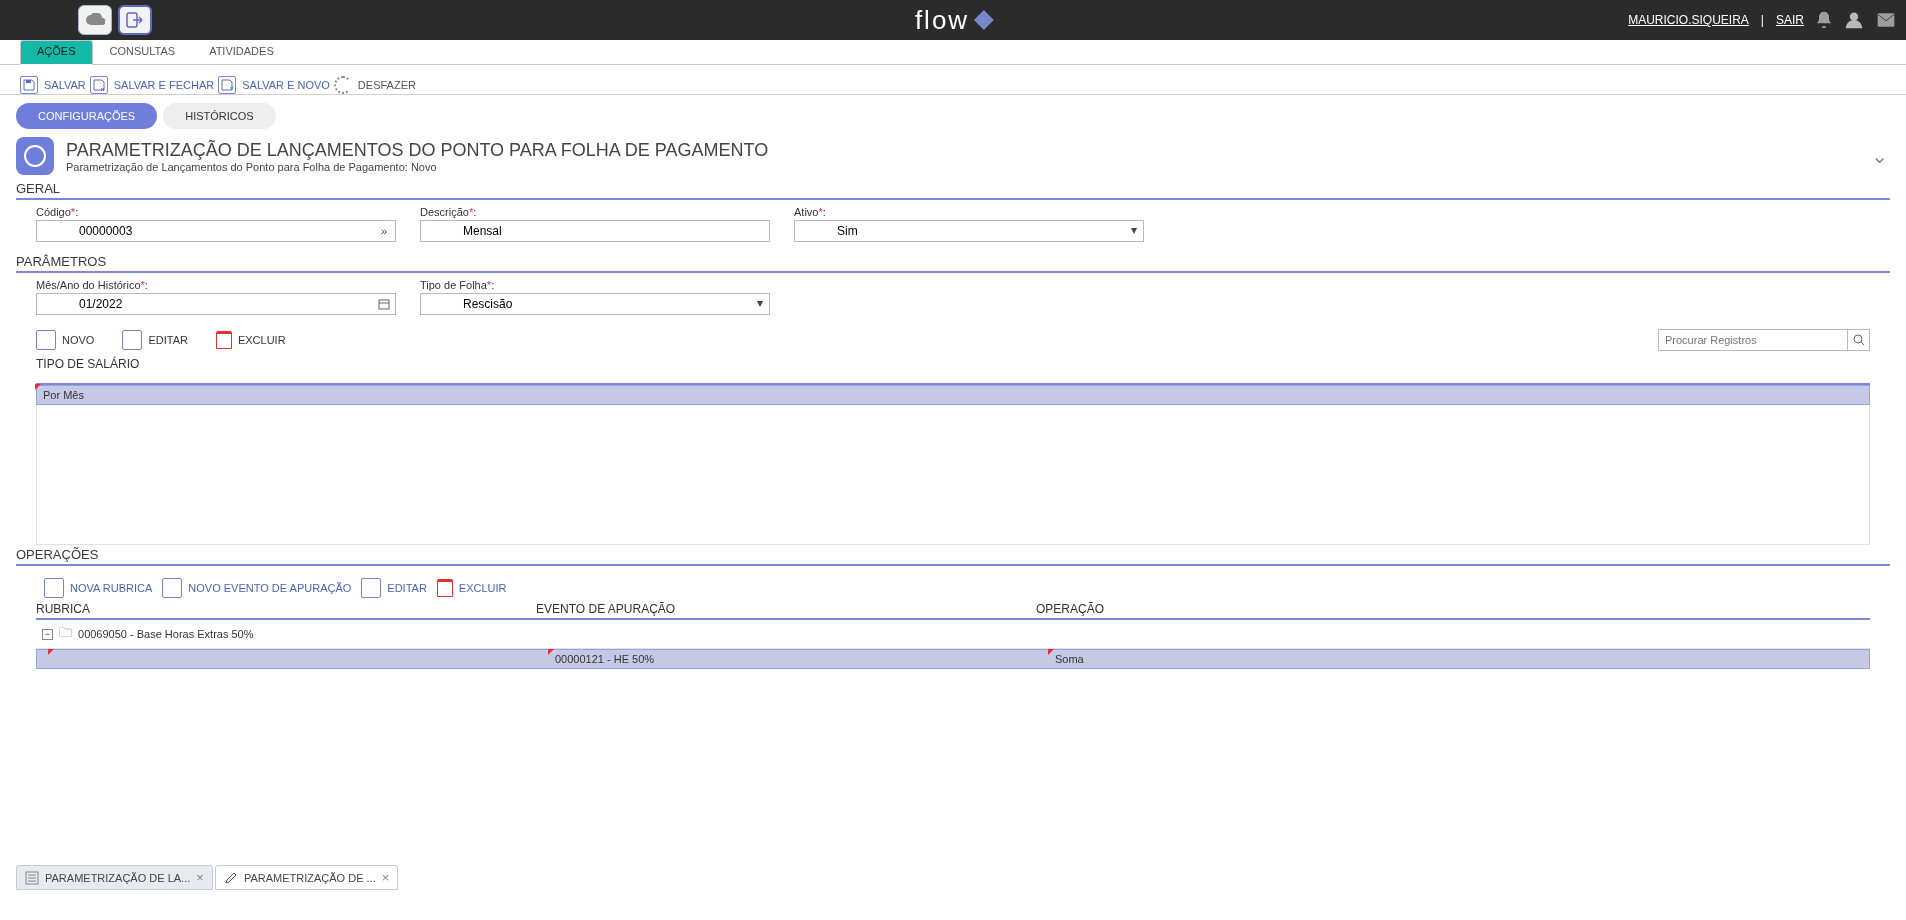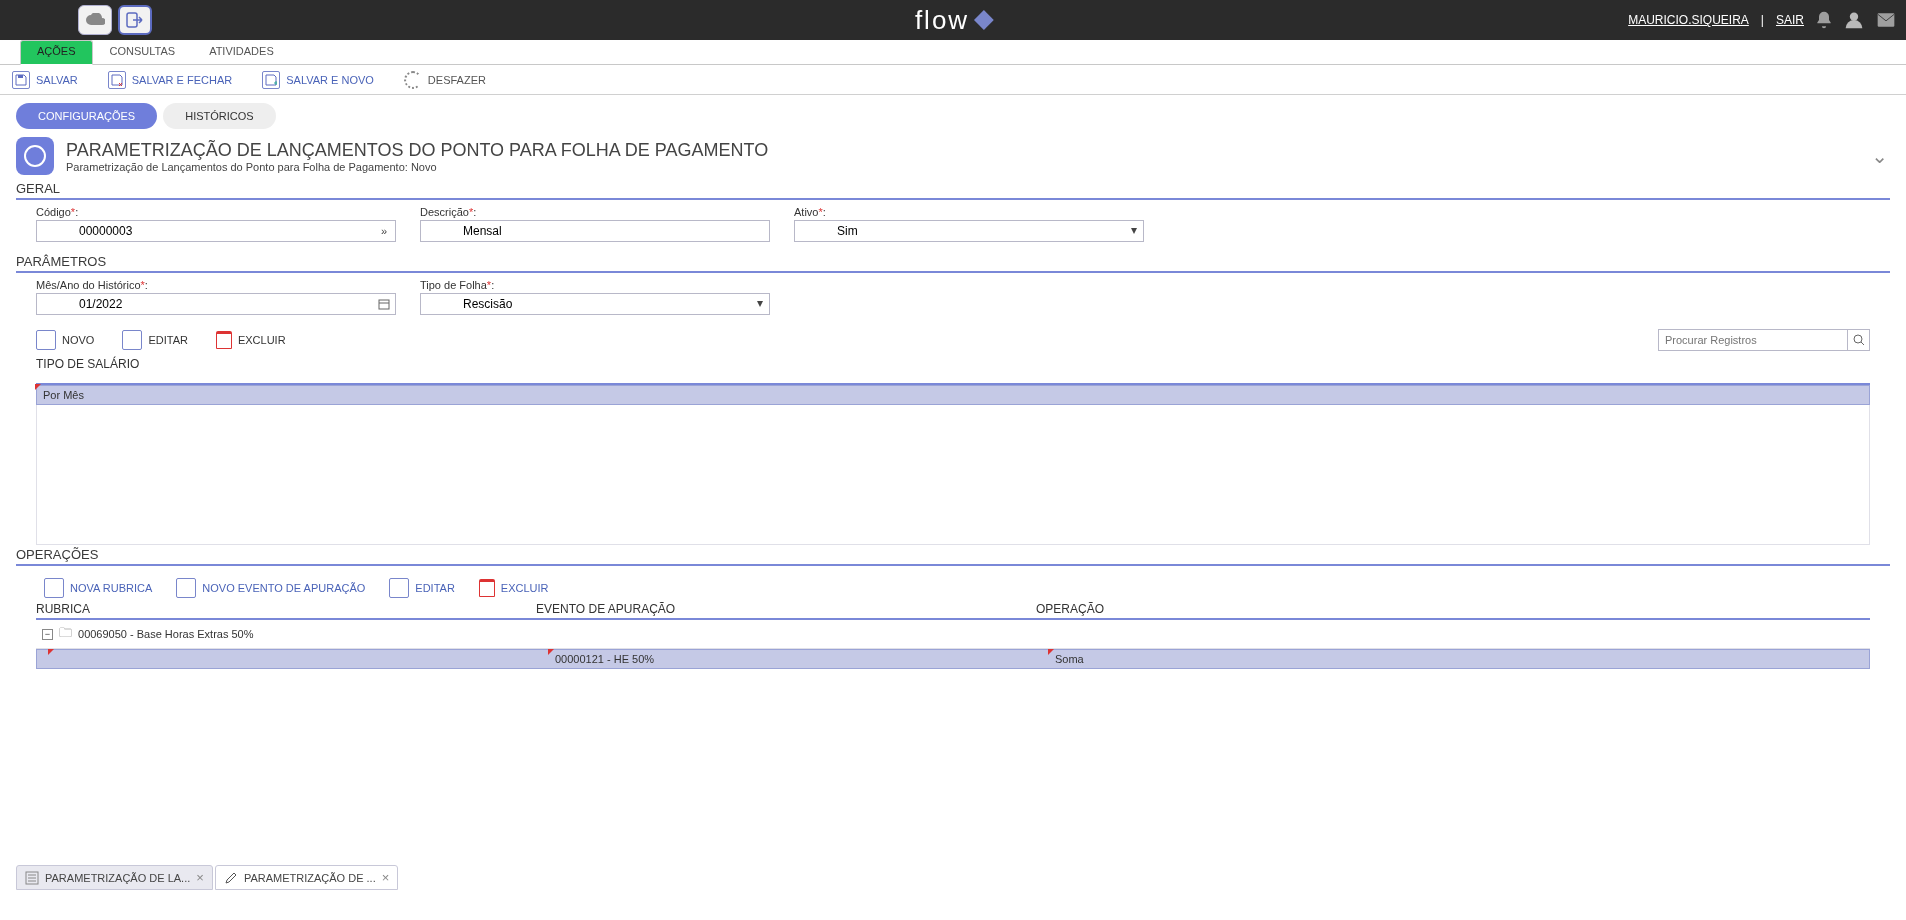--- a/index.html
+++ b/index.html
@@ -66,32 +66,32 @@
       font-size: 11px;
       color: #555;
       border: 1px solid transparent;
       border-bottom: none;
       cursor: pointer;
     }
     .main-tab.active {
       border: 1px solid #c8c8c8;
       border-bottom: 1px solid #fff;
       margin-bottom: -1px;
-      background: #22c55e;
+      background: #14b8a6;
       color: #222;
       border-radius: 3px 3px 0 0;
     }
 
     
     .toolbar {
       height: 30px;
       border-bottom: 1px solid #d0d0d0;
-      display: flex; align-items: center;
-      gap: 30px;
-      padding: 0 12px;
+      display: flex; align-items: flex-end;
+      gap: 4px;
+      padding: 0 20px;
     }
     .tbtn {
       display: flex; align-items: center; gap: 6px;
       font-size: 11px; color: #4a63b8;
       cursor: pointer;
     }
     .tbtn-icon {
       width: 18px; height: 18px;
       border: 1px solid #7986cb;
       border-radius: 2px;
@@ -256,21 +256,21 @@
     .grid-space {
       margin: 0 36px;
       height: 140px;
       border: 1px solid #e0e0e8;
       border-top: none;
     }
 
     
     .op-toolbar {
       display: flex; align-items: center;
-      gap: 24px;
+      gap: 10px;
       padding: 6px 44px 4px 44px;
     }
 
     .op-grid {
       margin: 0 36px;
     }
     .op-head {
       display: grid;
       grid-template-columns: 500px 500px 1fr;
       font-size: 12px;

